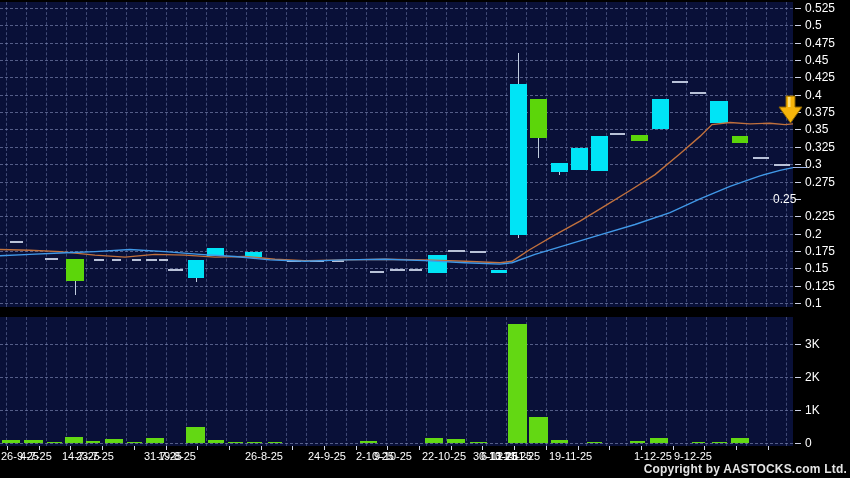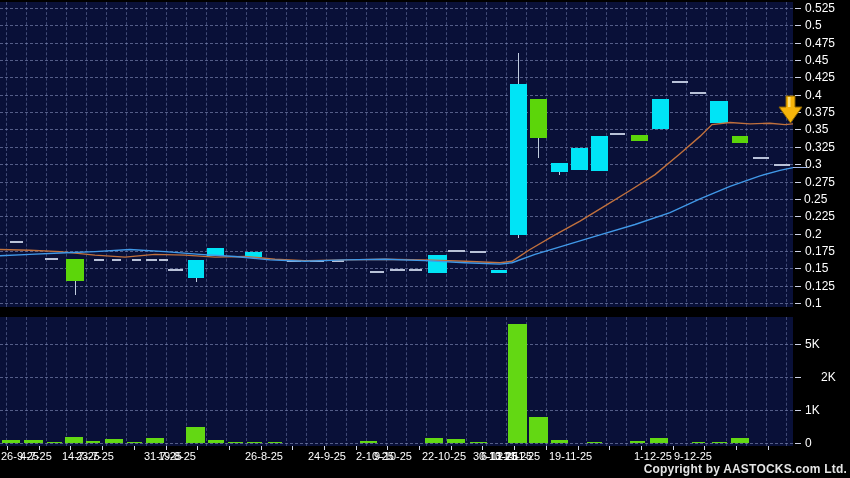--- a/index.html
+++ b/index.html
@@ -231,37 +231,37 @@
       <div class="plabel" style="left: 805px; top: 106.1px;">0.375</div>
       <div class="ptick" style="left: 795px; top: 129.45px;"></div>
       <div class="plabel" style="left: 805px; top: 123.45px;">0.35</div>
       <div class="ptick" style="left: 795px; top: 146.8px;"></div>
       <div class="plabel" style="left: 805px; top: 140.8px;">0.325</div>
       <div class="ptick" style="left: 795px; top: 164.15px;"></div>
       <div class="plabel" style="left: 805px; top: 158.15px;">0.3</div>
       <div class="ptick" style="left: 795px; top: 181.5px;"></div>
       <div class="plabel" style="left: 805px; top: 175.5px;">0.275</div>
       <div class="ptick" style="left: 795px; top: 198.85px;"></div>
-      <div class="plabel" style="left: 804px; top: 192.85px;">0.25</div>
+      <div class="plabel" style="left: 773px; top: 192.85px;">0.25</div>
       <div class="ptick" style="left: 795px; top: 216.2px;"></div>
       <div class="plabel" style="left: 805px; top: 210.2px;">0.225</div>
       <div class="ptick" style="left: 795px; top: 233.55px;"></div>
       <div class="plabel" style="left: 805px; top: 227.55px;">0.2</div>
       <div class="ptick" style="left: 795px; top: 250.9px;"></div>
       <div class="plabel" style="left: 805px; top: 244.9px;">0.175</div>
       <div class="ptick" style="left: 795px; top: 268.25px;"></div>
       <div class="plabel" style="left: 805px; top: 262.25px;">0.15</div>
       <div class="ptick" style="left: 795px; top: 285.6px;"></div>
       <div class="plabel" style="left: 805px; top: 279.6px;">0.125</div>
       <div class="ptick" style="left: 795px; top: 302.95px;"></div>
       <div class="plabel" style="left: 805px; top: 296.95px;">0.1</div>
       <div class="ptick" style="left: 795px; top: 344px;"></div>
-      <div class="plabel" style="left: 805px; top: 338px;">5K</div>
+      <div class="plabel" style="left: 805px; top: 338px;">3K</div>
       <div class="ptick" style="left: 795px; top: 377px;"></div>
-      <div class="plabel" style="left: 805px; top: 371px; margin-left: 16px;">2K</div>
+      <div class="plabel" style="left: 805px; top: 371px;">2K</div>
       <div class="ptick" style="left: 795px; top: 410px;"></div>
       <div class="plabel" style="left: 805px; top: 404px;">1K</div>
       <div class="ptick" style="left: 795px; top: 443px;"></div>
       <div class="plabel" style="left: 805px; top: 437px;">0</div>
       <div class="ptick" style="left: 793px; top: 166.926px; width: 14px; background: rgb(159, 182, 232);"></div>
       <div class="xtick" style="left: 7px; top: 446px;"></div>
       <div class="xtick" style="left: 39px; top: 446px;"></div>
       <div class="xtick" style="left: 70px; top: 446px;"></div>
       <div class="xtick" style="left: 102px; top: 446px;"></div>
       <div class="xtick" style="left: 134px; top: 446px;"></div>

